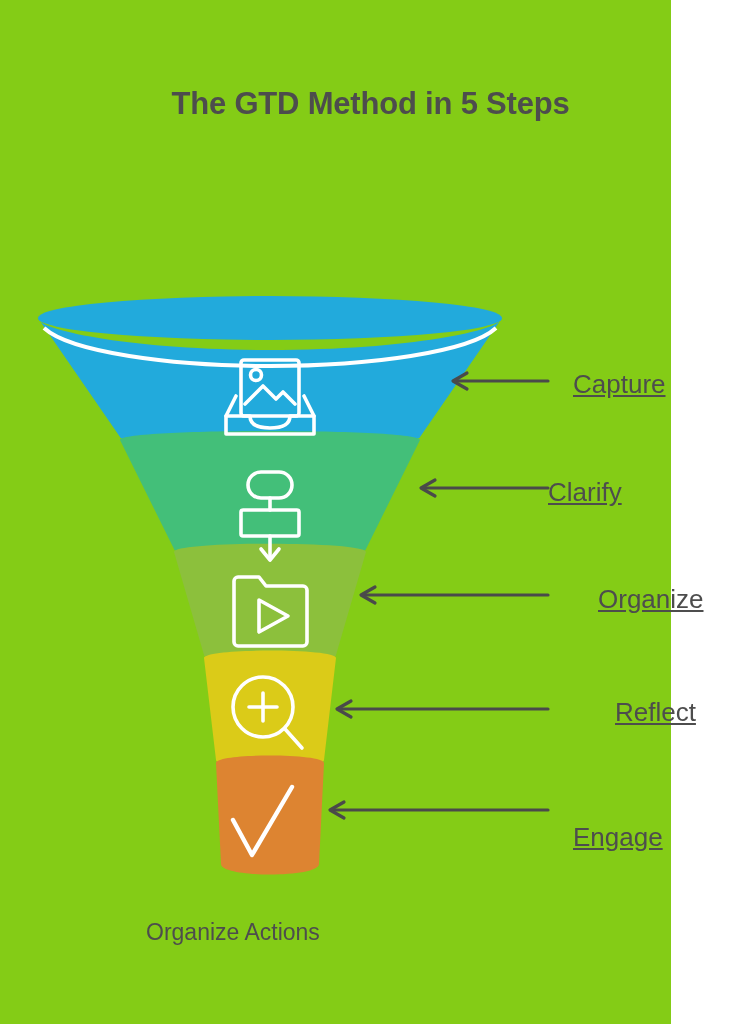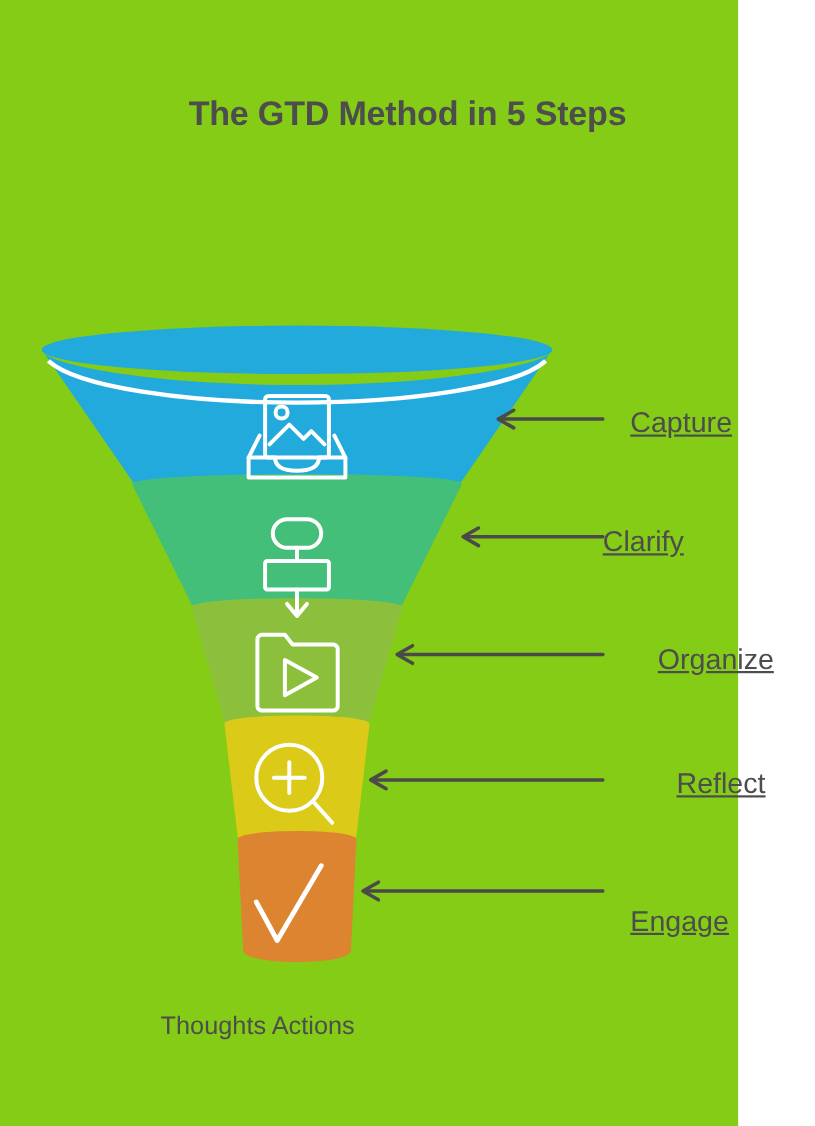--- a/index.html
+++ b/index.html
@@ -191,15 +191,15 @@
     </g>
 
   </svg>
 
   <div class="stage-label" style="left:573px; top:369px;">Capture</div>
   <div class="stage-label" style="left:548px; top:477px;">Clarify</div>
   <div class="stage-label" style="left:598px; top:584px;">Organize</div>
   <div class="stage-label" style="left:573px; top:697px;margin-left:42px;">Reflect</div>
   <div class="stage-label" style="left:573px; top:798px;margin-top:24px;">Engage</div>
 
-  <div class="caption-bottom">Thoughts Actions</div>
+  <div class="caption-bottom">Organize Actions</div>
 
 </div>
 
 </body></html>

